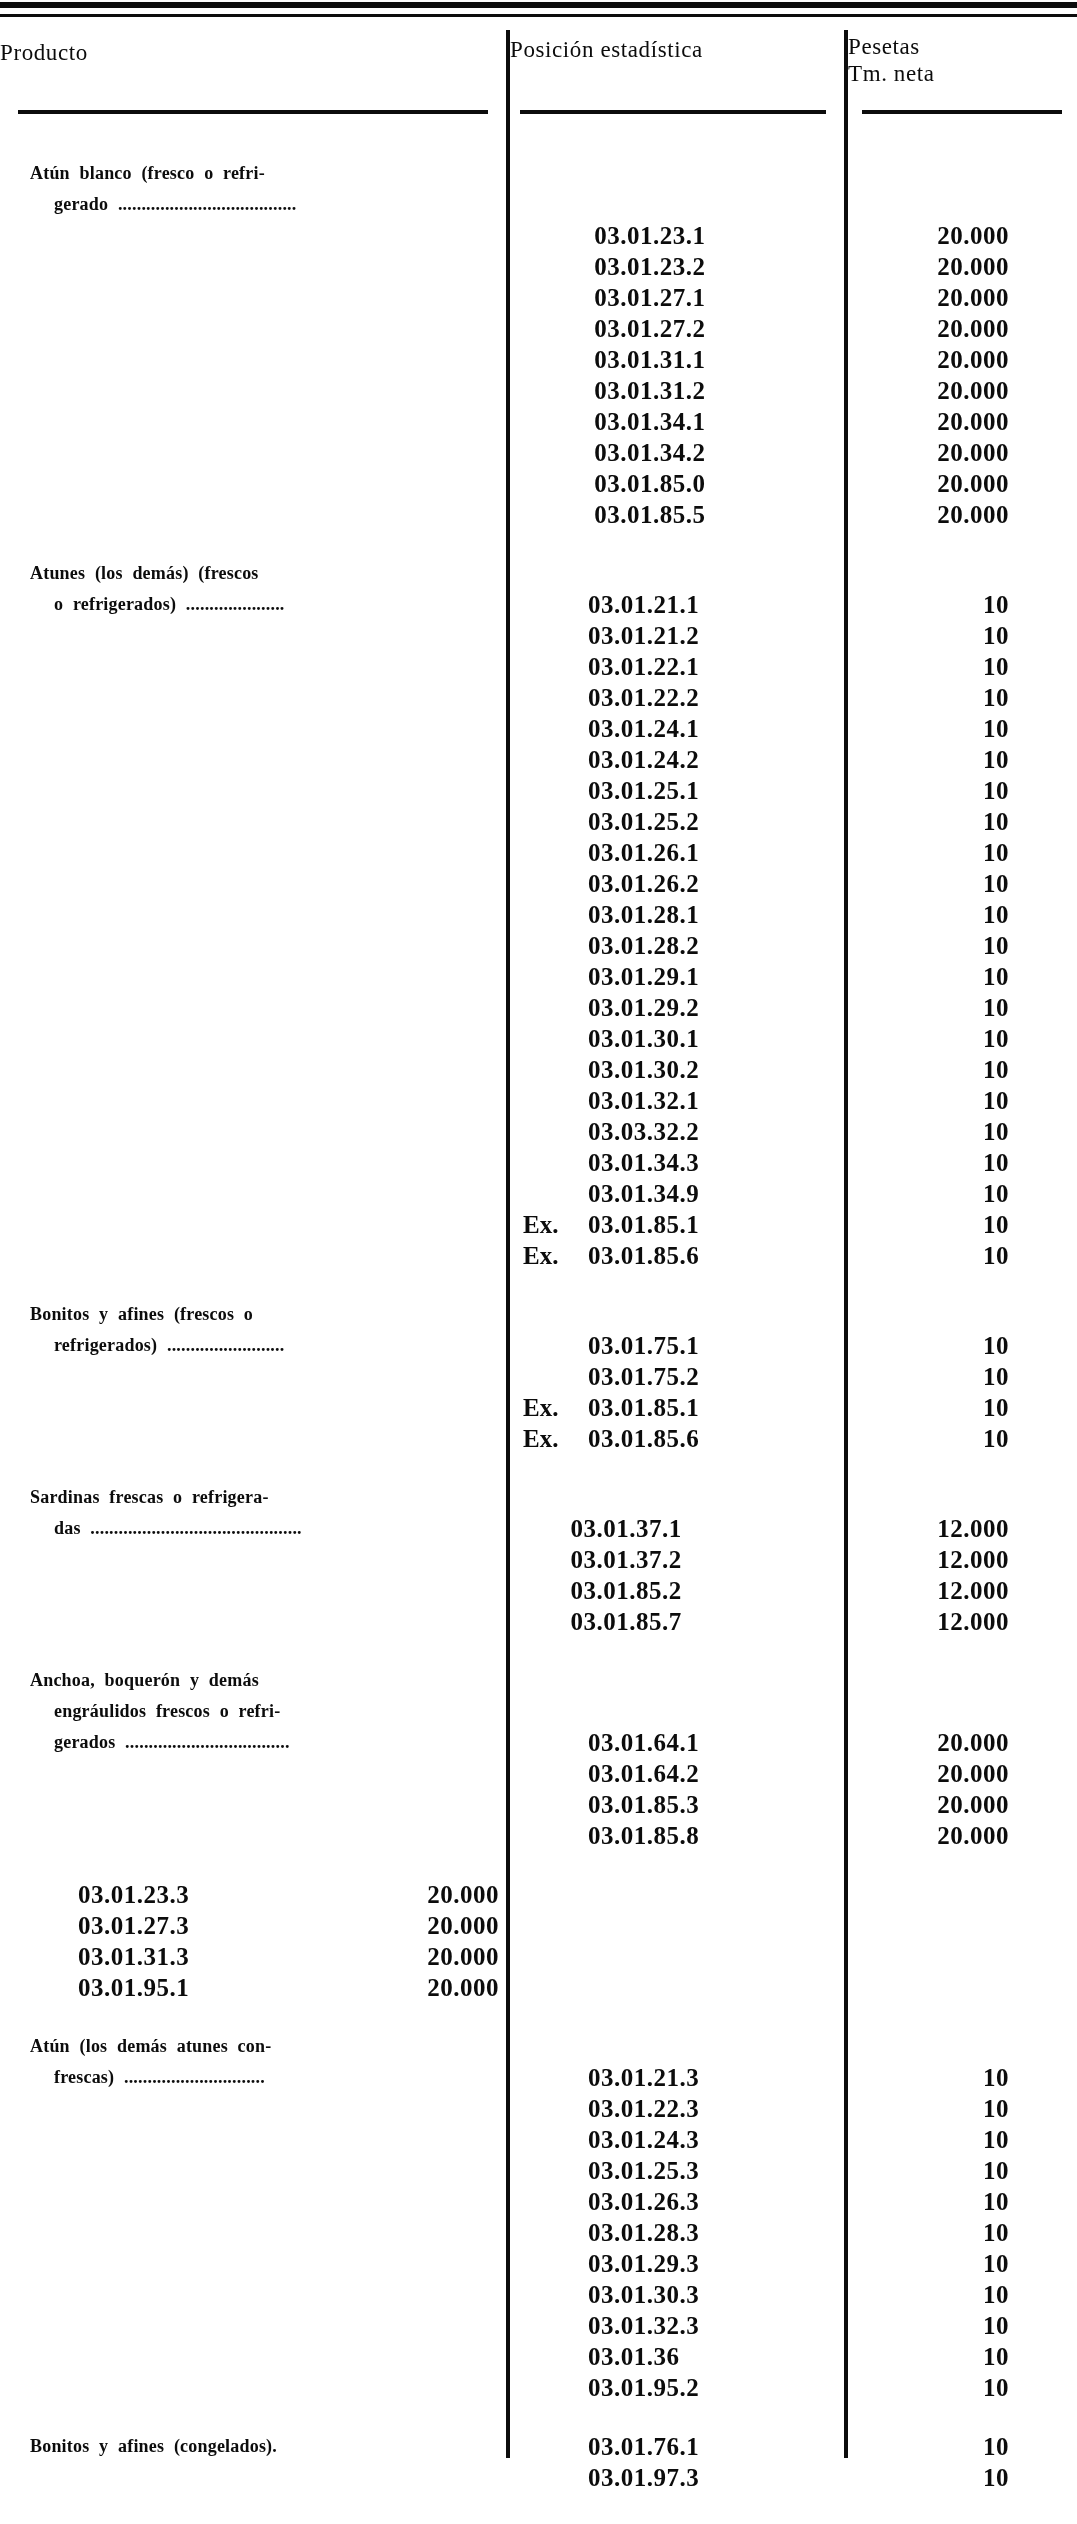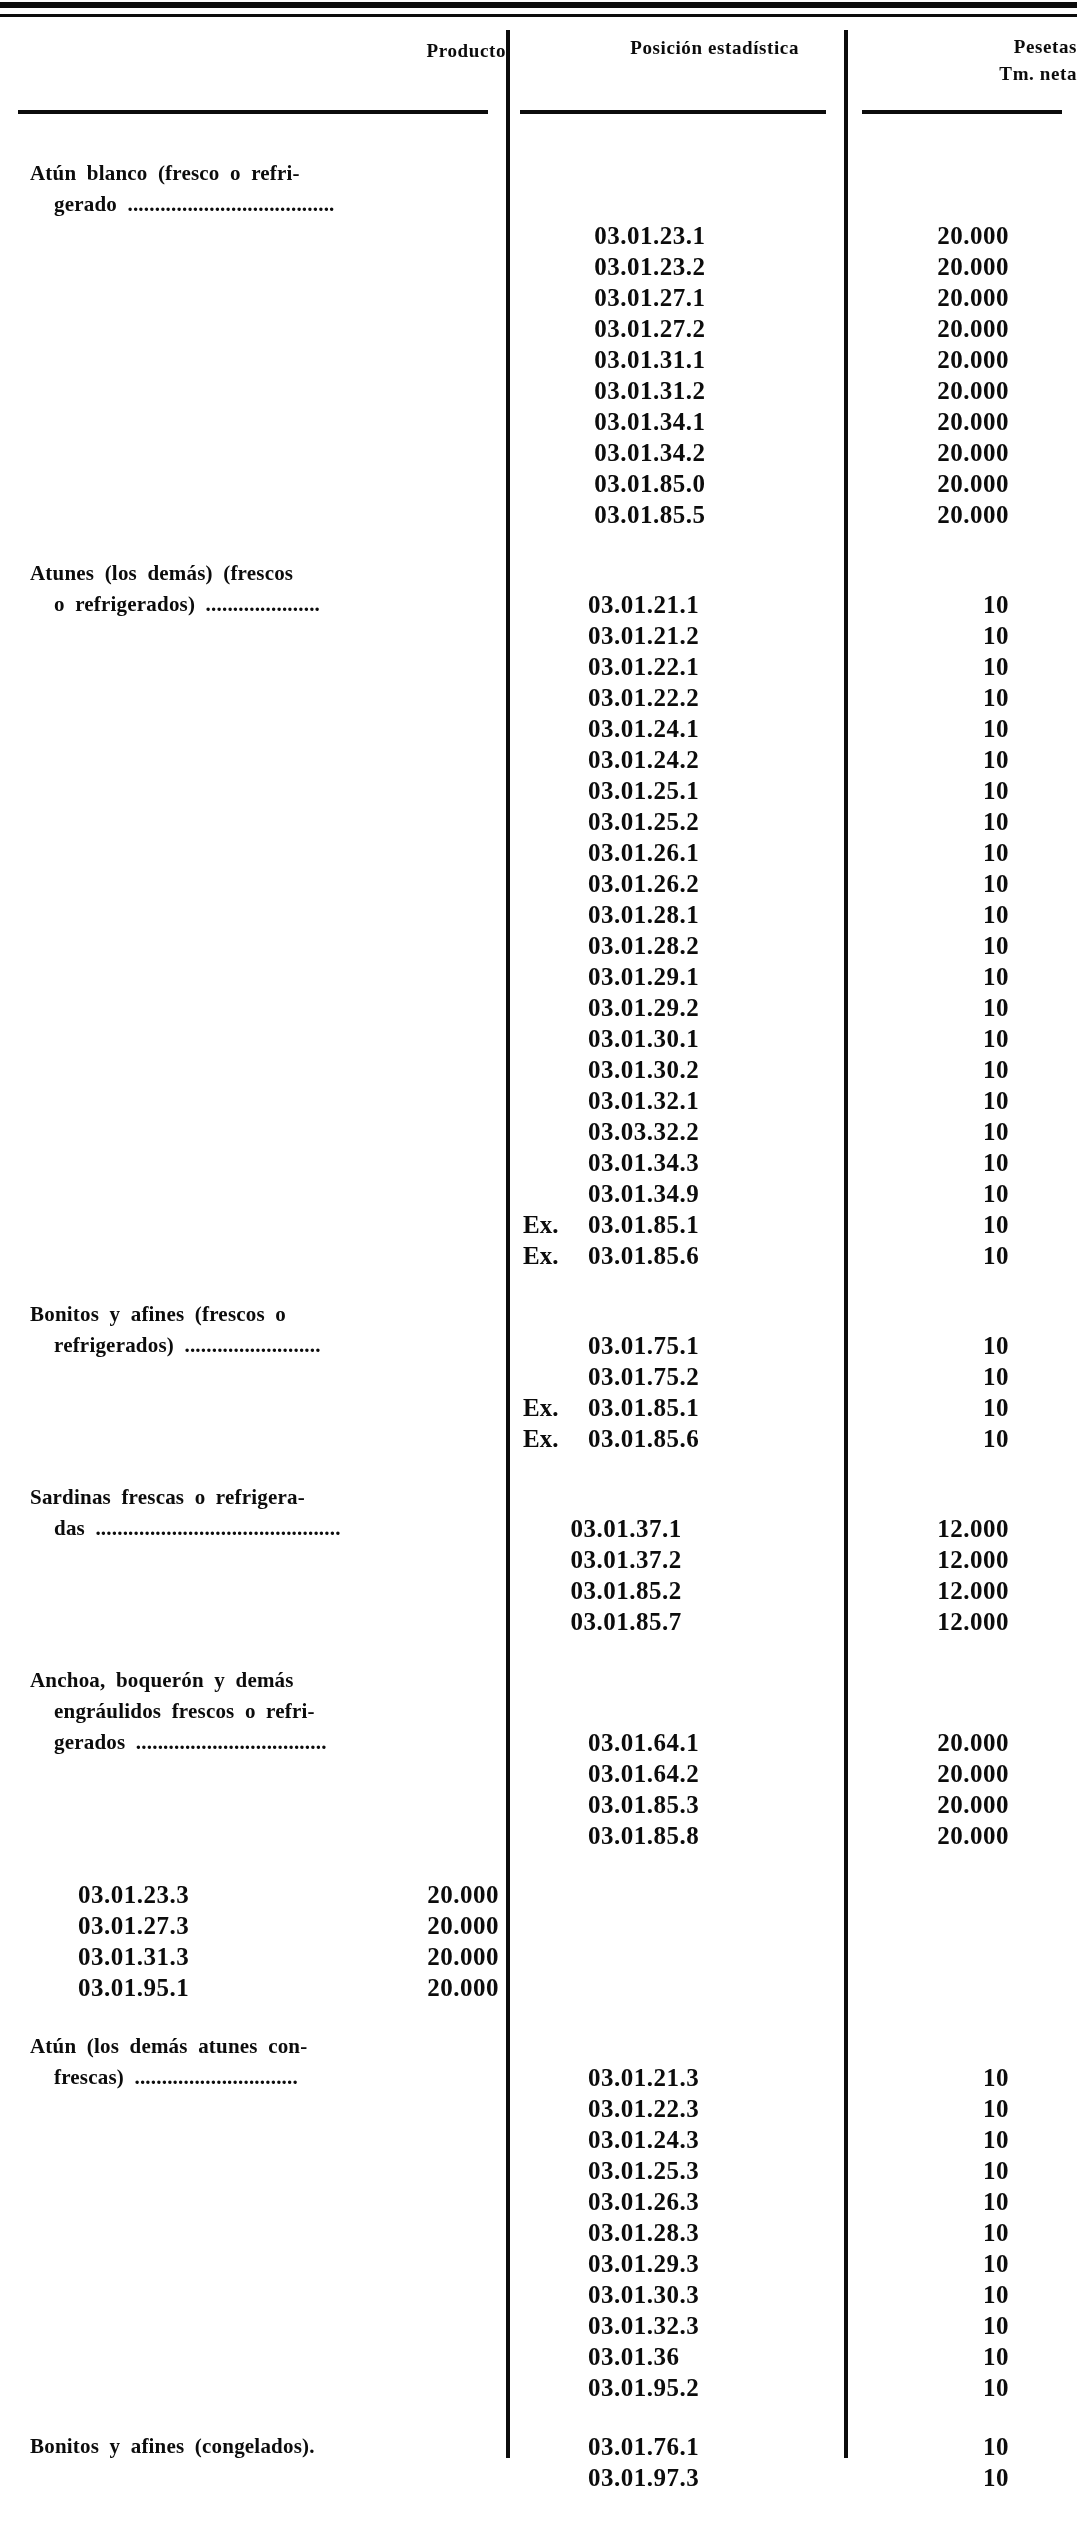--- a/index.html
+++ b/index.html
@@ -14,35 +14,35 @@
   }
   
   .rule{position:absolute;left:0;width:1077px;background:#0c0c0c;}
   .rule-top1{top:2px;height:6px;}
   .rule-top2{top:14px;height:3px;}
   
   .vline{position:absolute;top:30px;width:4px;height:2428px;background:#0c0c0c;}
   .vline-1{left:506px;}
   .vline-2{left:844px;}
   
-  .hdr{position:absolute;font-weight:700;font-size:19px;letter-spacing:.6px;text-align:right;}
+  .hdr{position:absolute;font-weight:400;font-size:23px;letter-spacing:.6px;text-align:left;}
   .hdr-producto{left:0;width:506px;top:40px;}
   .hdr-posicion{left:510px;width:289px;top:37px;}
   .hdr-pesetas{left:848px;width:229px;top:33px;line-height:27px;}
   
   .hu{position:absolute;height:4px;background:#0c0c0c;}
   .hu1{left:18px;top:110px;width:470px;}
   .hu2{left:520px;top:110px;width:306px;}
   .hu3{left:862px;top:110px;width:200px;}
   
   .tbody{position:absolute;top:158px;left:0;width:1077px;}
   .section{display:flex;margin-bottom:28px;}
   .col-product{width:510px;box-sizing:border-box;padding-left:30px;padding-right:4px;}
   .plabel{
-    font-size:21px;line-height:31px;font-weight:700;
+    font-size:18px;line-height:31px;font-weight:700;
     word-spacing:5px;letter-spacing:.2px;white-space:nowrap;
   }
   .plabel.cont{padding-left:24px;}
   .col-codes{width:334px;box-sizing:border-box;}
   .code-row{height:31px;line-height:31px;display:flex;}
   .ex{width:78px;padding-left:13px;box-sizing:border-box;font-size:25px;font-weight:700;}
   .code{font-size:25px;font-weight:700;letter-spacing:.5px;white-space:nowrap;}
   .col-values{width:233px;box-sizing:border-box;text-align:right;padding-right:68px;}
   .value-row{height:31px;line-height:31px;font-size:25px;font-weight:700;letter-spacing:.5px;}
 </style>

